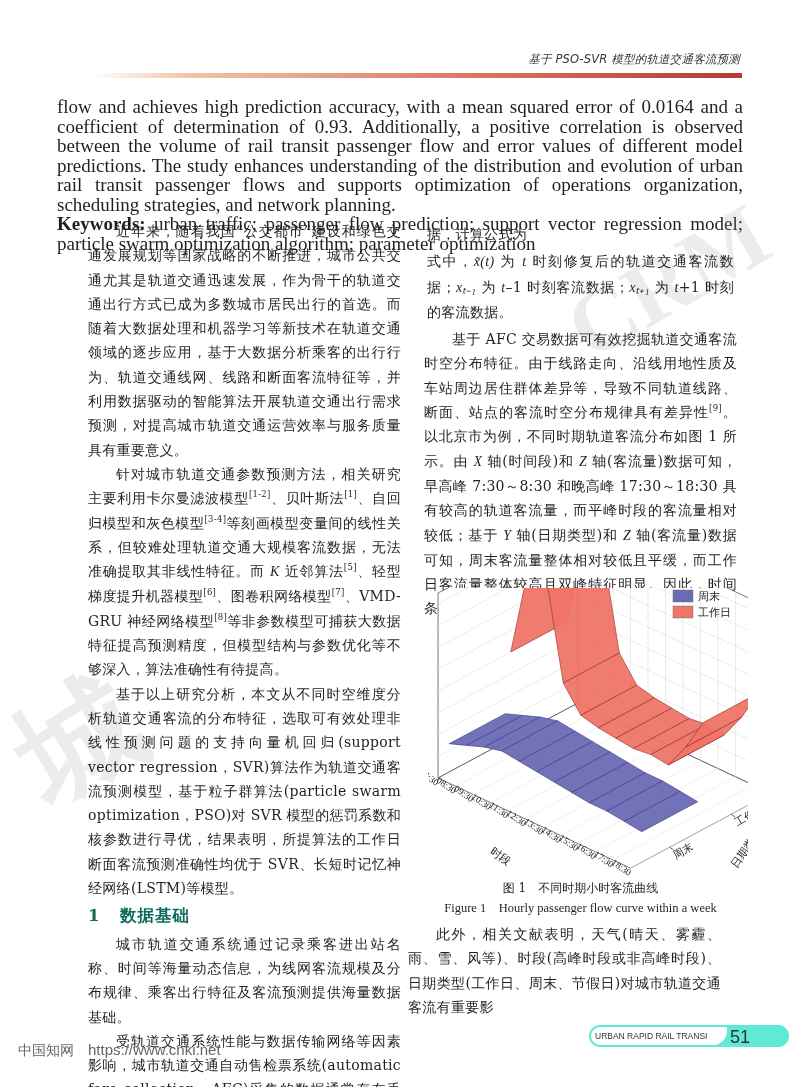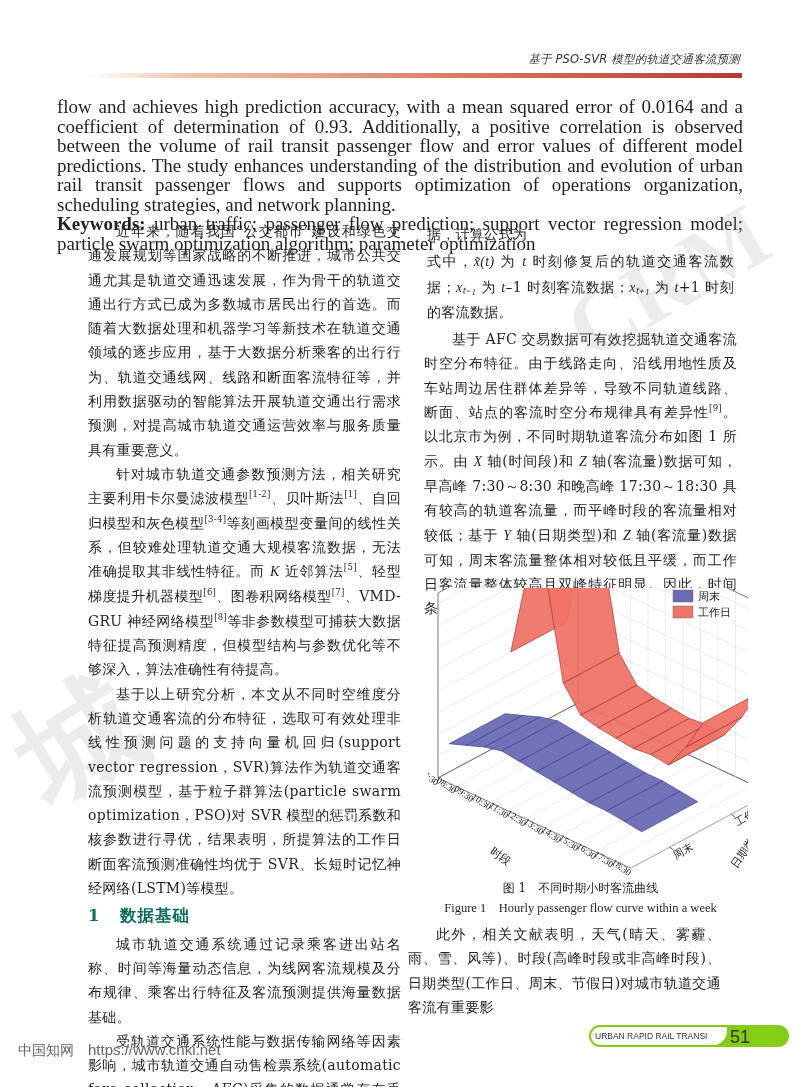--- a/index.html
+++ b/index.html
@@ -27,21 +27,21 @@
   .figure { position: absolute; left: 428px; top: 588px; width: 320px; height: 290px; }
   .fig-caption { position: absolute; left: 424px; width: 313px; text-align: center; font-size: 12px; }
   .cap-cn { top: 880px; }
   .cap-en { top: 900px; font-family: "Liberation Serif", serif; font-size: 12.5px; }
   .col-right-bottom { position: absolute; left: 408px; width: 313px; top: 922px;
                       font-size: 14px; line-height: 24.3px; text-align: justify; letter-spacing: 0.3px; }
   .footer-cnki { position: absolute; left: 18px; top: 1041px; font-family: "DejaVu Sans", "Liberation Sans", sans-serif;
                  font-size: 14px; color: #666; }
   .footer-cnki .url { margin-left: 14px; font-family: "Liberation Sans", sans-serif; font-size: 15px; }
   .journal-pill { position: absolute; left: 589px; top: 1025px; width: 200px; height: 22px; border-radius: 12px;
-                  background: #84cc16; text-decoration: underline; }
+                  background: #5eead4; text-decoration: underline; }
   .journal-pill .inner { position: absolute; left: 2px; top: 2px; width: 122px; height: 18px; border-radius: 10px 0 0 10px;
                          background: #fff; font-family: "Liberation Sans", sans-serif; font-size: 8.5px; line-height: 18px;
                          padding-left: 4px; color: #333; }
   .journal-pill .inner::after { content: ""; position: absolute; right: -10px; top: 0; width: 20px; height: 18px;
                                 background: #fff; border-radius: 0 0 14px 0; }
   .journal-pill .pageno { position: absolute; left: 141px; top: 2px; font-family: "Liberation Sans", sans-serif;
                           font-size: 18px; color: #333; }
   .watermark { position: absolute; pointer-events: none; color: rgba(150,150,150,0.18);
                font-family: "DejaVu Serif", serif; font-size: 110px; font-weight: bold; }
 </style>

